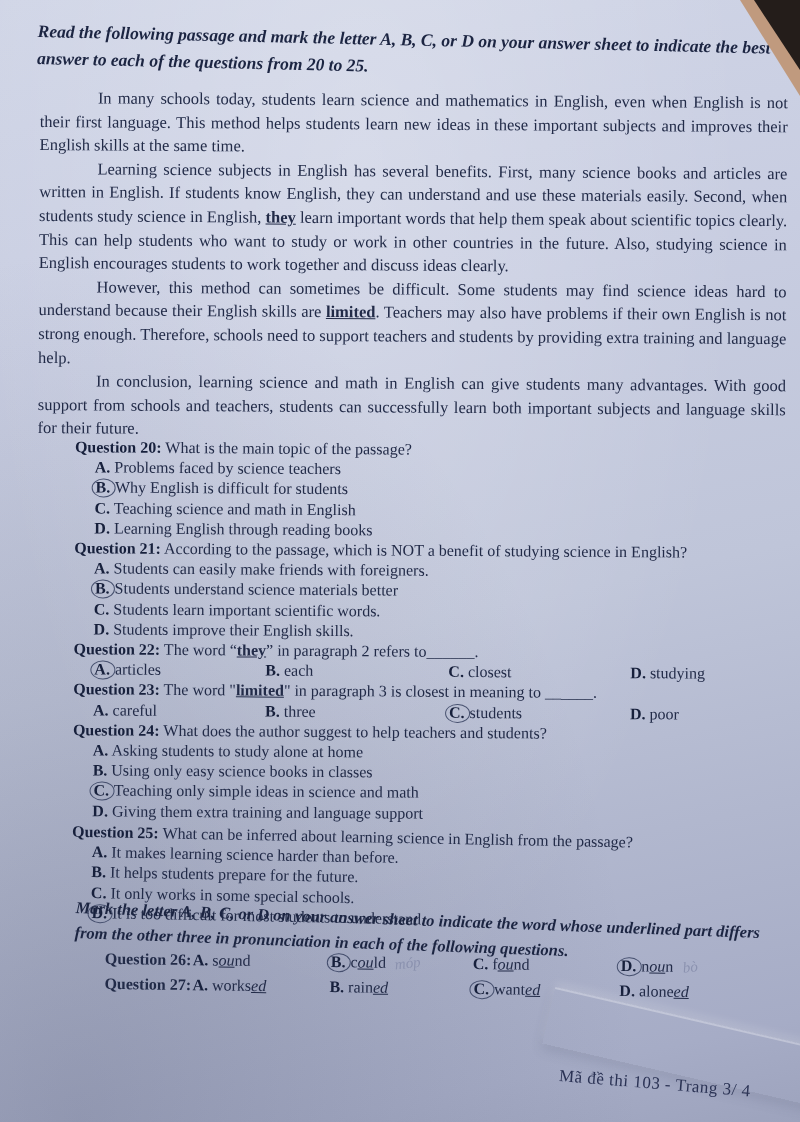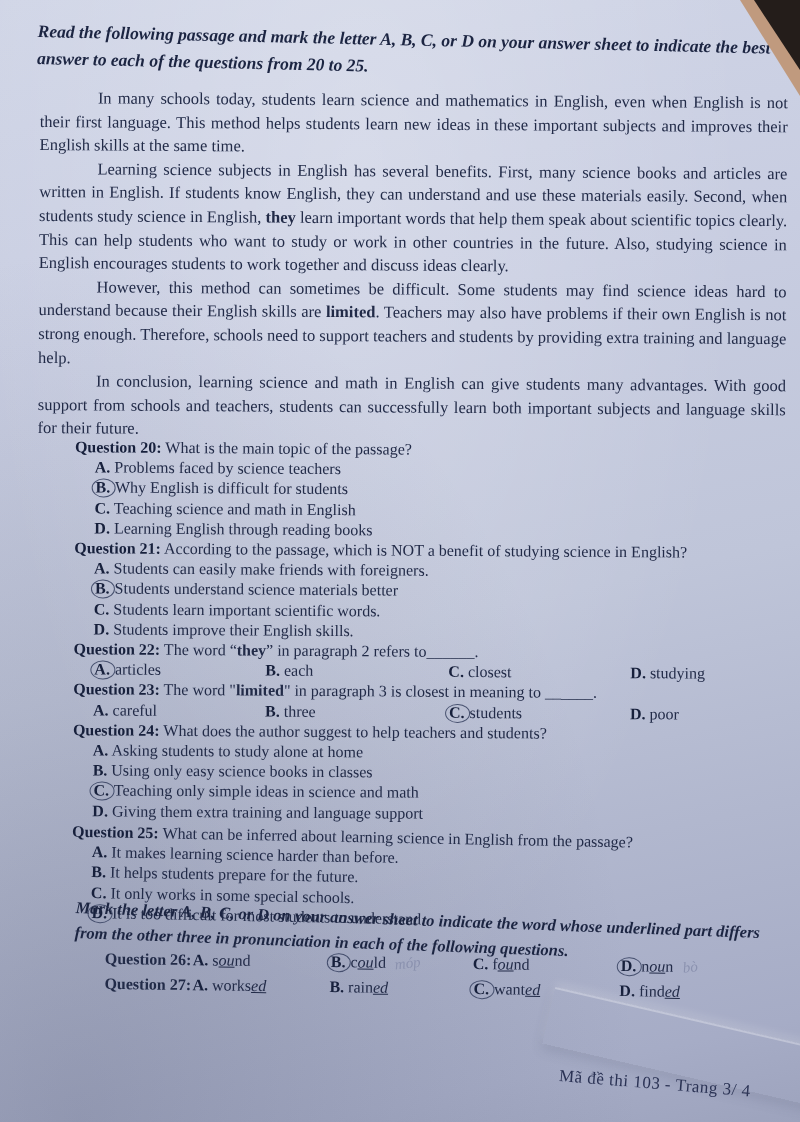--- a/index.html
+++ b/index.html
@@ -27,21 +27,21 @@
     position:absolute;left:38px;top:18px;width:748px;
     font-weight:bold;font-style:italic;font-size:17.5px;line-height:27px;
     transform:rotate(1.3deg);transform-origin:0 0;color:#1c2542;
   }
   .passage{
     position:absolute;left:40px;top:86px;width:748px;
     font-size:16.5px;line-height:23.6px;text-align:justify;
     transform:rotate(.4deg);transform-origin:0 0;
   }
   .passage p{margin:0;text-indent:58px;}
-  .bu{font-weight:bold;}
+  .bu{font-weight:bold;text-decoration:underline;}
   .qsec{
     position:absolute;left:40px;top:437px;width:752px;
     font-size:16px;line-height:20.2px;
     transform:rotate(.4deg);transform-origin:0 0;
   }
   .q{margin:0;}
   .qtilt{transform:rotate(.7deg);transform-origin:0 0;}
   .qtitle{margin-left:35px;}
   .qtitle b{color:#17203c;}
   .opt{margin-left:55px;}
@@ -149,21 +149,21 @@
       <span><span class="letter"><span>A.</span></span> <span><span>s</span><span class="u">ou</span><span>nd</span></span><span class="note"></span></span>
       <span><span class="letter circled"><span>B.</span></span> <span><span>c</span><span class="u">ou</span><span>ld</span></span><span class="note">móp</span></span>
       <span><span class="letter"><span>C.</span></span> <span><span>f</span><span class="u">ou</span><span>nd</span></span><span class="note"></span></span>
       <span><span class="letter circled"><span>D.</span></span> <span><span>n</span><span class="u">ou</span><span>n</span></span><span class="note">bò</span></span>
     </div>
     <div class="pronrow">
       <b>Question 27:</b>
       <span><span class="letter"><span>A.</span></span> <span><span>works</span><span class="u">ed</span><span></span></span></span>
       <span><span class="letter"><span>B.</span></span> <span><span>rain</span><span class="u">ed</span><span></span></span></span>
       <span><span class="letter circled"><span>C.</span></span> <span><span>want</span><span class="u">ed</span><span></span></span></span>
-      <span><span class="letter"><span>D.</span></span> <span><span>find</span><span class="u">ed</span><span></span></span></span>
+      <span><span class="letter"><span>D.</span></span> <span><span>alone</span><span class="u">ed</span><span></span></span></span>
     </div>
   </div>
 
   <div class="footer">Mã đề thi 103 - Trang 3/ 4</div>
 
   <div class="crease"></div>
   <div class="corner-tan"></div>
   <div class="corner-dark"></div>
 
 </div>

